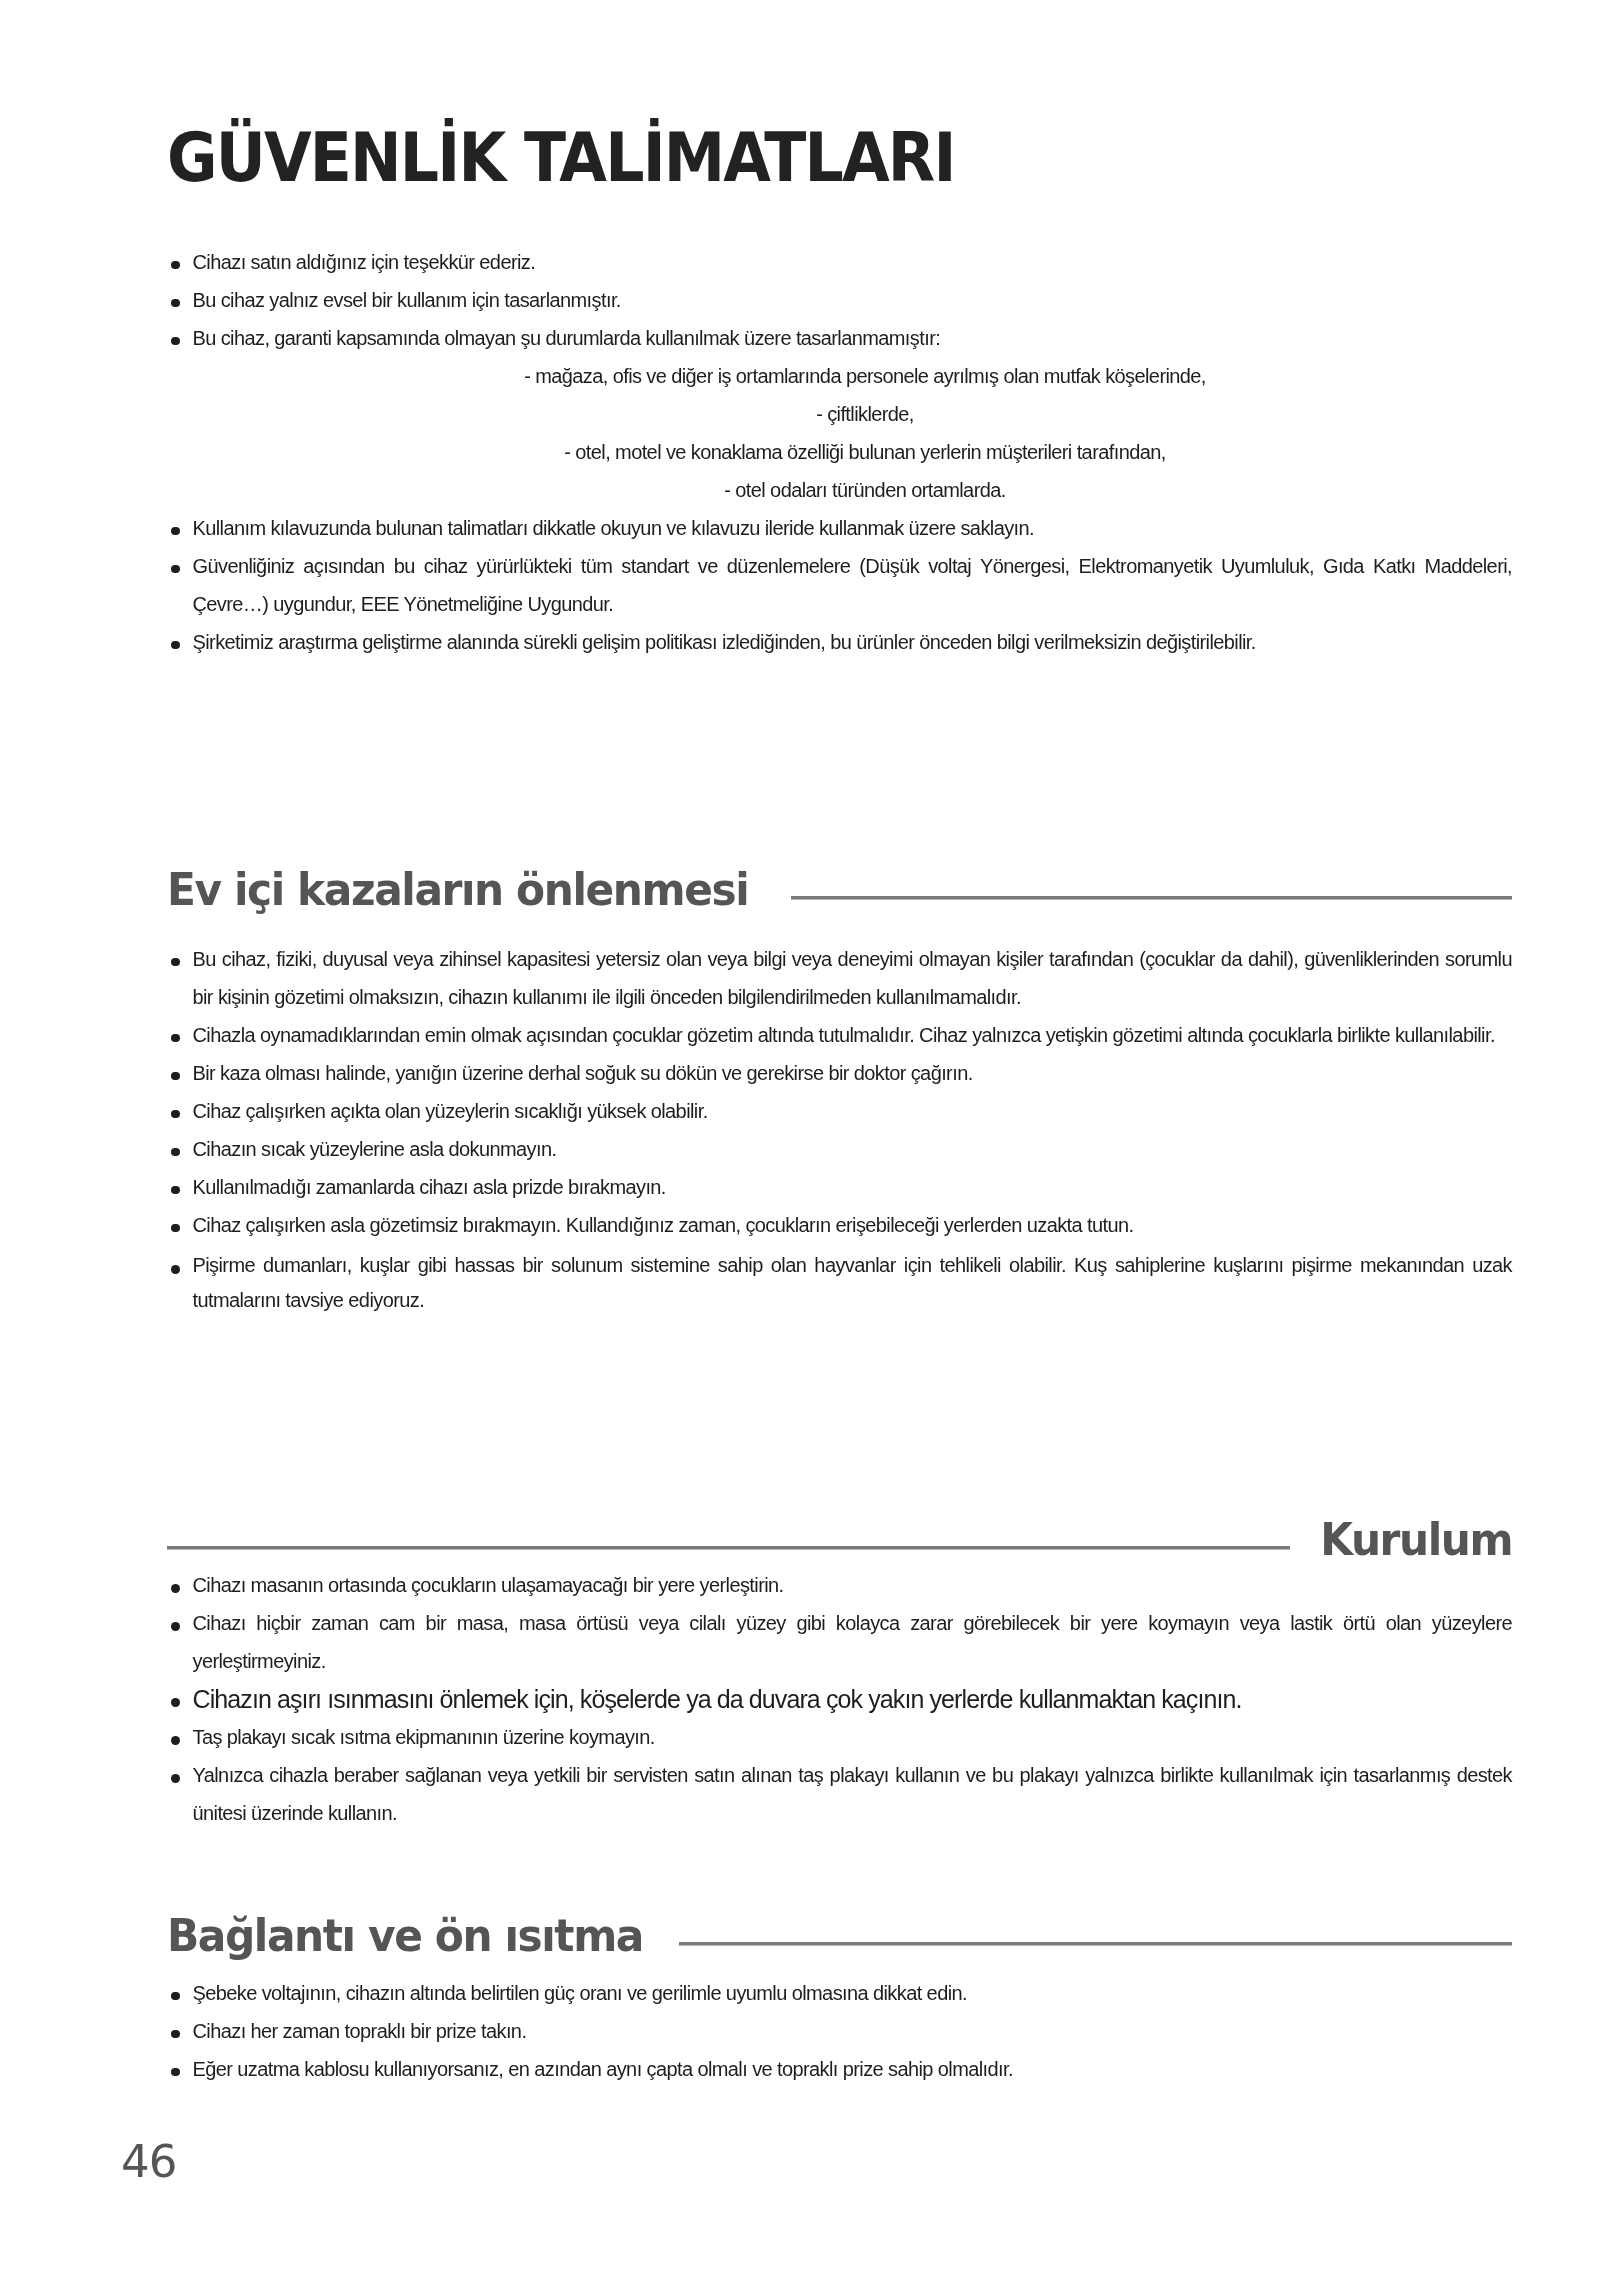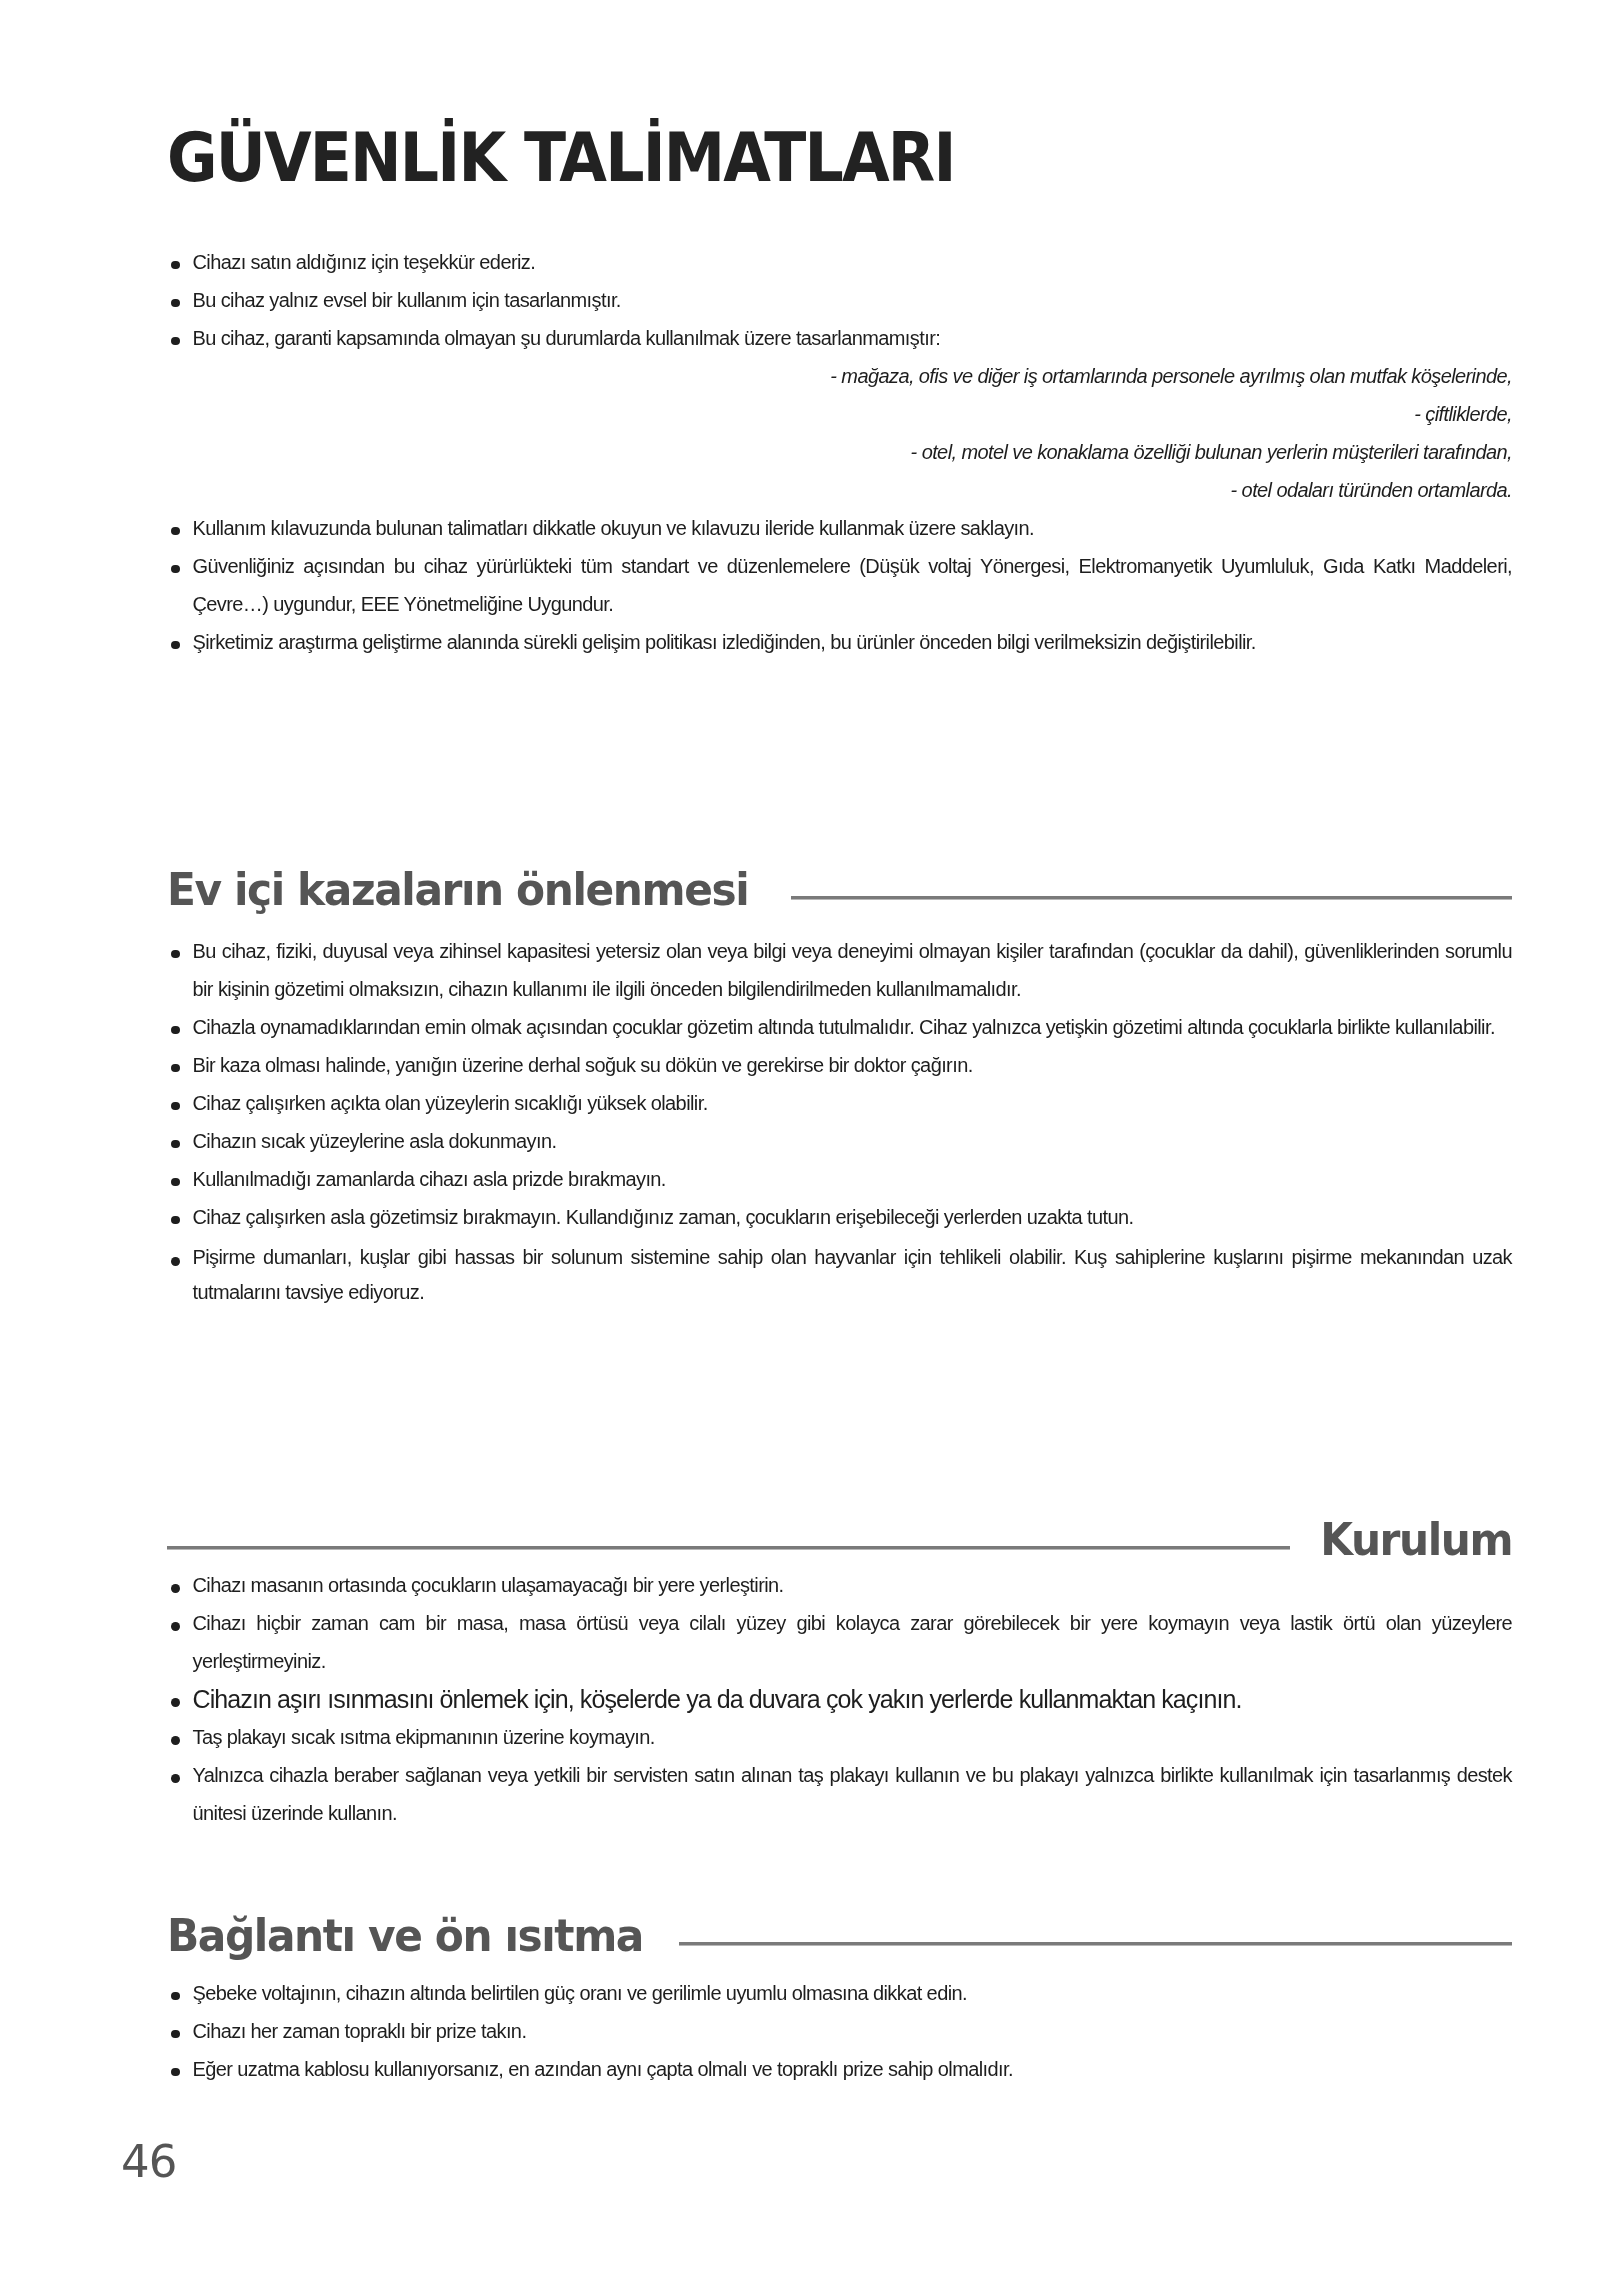--- a/index.html
+++ b/index.html
@@ -20,21 +20,21 @@
       position: relative; padding-left: 25.5px;
       font-size: 20px; line-height: 38px; letter-spacing: -0.6px;
       text-align: justify;
     }
     ul.list li::before {
       content: ""; position: absolute; left: 3.9px; top: 17.6px;
       width: 8.8px; height: 8.8px; border-radius: 50%; background: #1e1e1e;
     }
     ul.list li.small { font-size: 25px; letter-spacing: -0.9px; }
     ul.sub { list-style: none; margin: 0; padding: 0; }
-    ul.sub li { padding-left: 25.5px; text-align: right; font-style: italic; }
+    ul.sub li { padding-left: 25.5px; text-align: center; }
     ul.sub li::before { display: none; }
     .block { position: absolute; left: 167px; width: 1345px; }
     .sec-head {
       display: flex; align-items: center; height: 69px;
     }
     .sec-title {
       font-family: "DejaVu Sans", "Liberation Sans", sans-serif;
       font-weight: bold; font-size: 45px; color: #555555;
       letter-spacing: -1.5px; white-space: nowrap;
       transform: scaleX(0.94);
@@ -76,21 +76,21 @@
     <li>Güvenliğiniz açısından bu cihaz yürürlükteki tüm standart ve düzenlemelere (Düşük voltaj Yönergesi, Elektromanyetik Uyumluluk, Gıda Katkı Maddeleri, Çevre…) uygundur, EEE Yönetmeliğine Uygundur.</li>
     <li>Şirketimiz araştırma geliştirme alanında sürekli gelişim politikası izlediğinden, bu ürünler önceden bilgi verilmeksizin değiştirilebilir.</li>
   </ul>
 </div>
 
 <div class="block" style="top:855px;">
   <div class="sec-head">
     <span class="sec-title left">Ev içi kazaların önlenmesi</span>
     <span class="rule l"></span>
   </div>
-  <ul class="list" style="margin-top:8px;">
+  <ul class="list" style="margin-top:16px;">
     <li>Bu cihaz, fiziki, duyusal veya zihinsel kapasitesi yetersiz olan veya bilgi veya deneyimi olmayan kişiler tarafından (çocuklar da dahil), güvenliklerinden sorumlu bir kişinin gözetimi olmaksızın, cihazın kullanımı ile ilgili önceden bilgilendirilmeden kullanılmamalıdır.</li>
     <li>Cihazla oynamadıklarından emin olmak açısından çocuklar gözetim altında tutulmalıdır. Cihaz yalnızca yetişkin gözetimi altında çocuklarla birlikte kullanılabilir.</li>
     <li>Bir kaza olması halinde, yanığın üzerine derhal soğuk su dökün ve gerekirse bir doktor çağırın.</li>
     <li>Cihaz çalışırken açıkta olan yüzeylerin sıcaklığı yüksek olabilir.</li>
     <li>Cihazın sıcak yüzeylerine asla dokunmayın.</li>
     <li>Kullanılmadığı zamanlarda cihazı asla prizde bırakmayın.</li>
     <li>Cihaz çalışırken asla gözetimsiz bırakmayın. Kullandığınız zaman, çocukların erişebileceği yerlerden uzakta tutun.</li>
     <li style="margin-top:3.9px;line-height:35px;">Pişirme dumanları, kuşlar gibi hassas bir solunum sistemine sahip olan hayvanlar için tehlikeli olabilir. Kuş sahiplerine kuşlarını pişirme mekanından uzak tutmalarını tavsiye ediyoruz.</li>
   </ul>
 </div>

